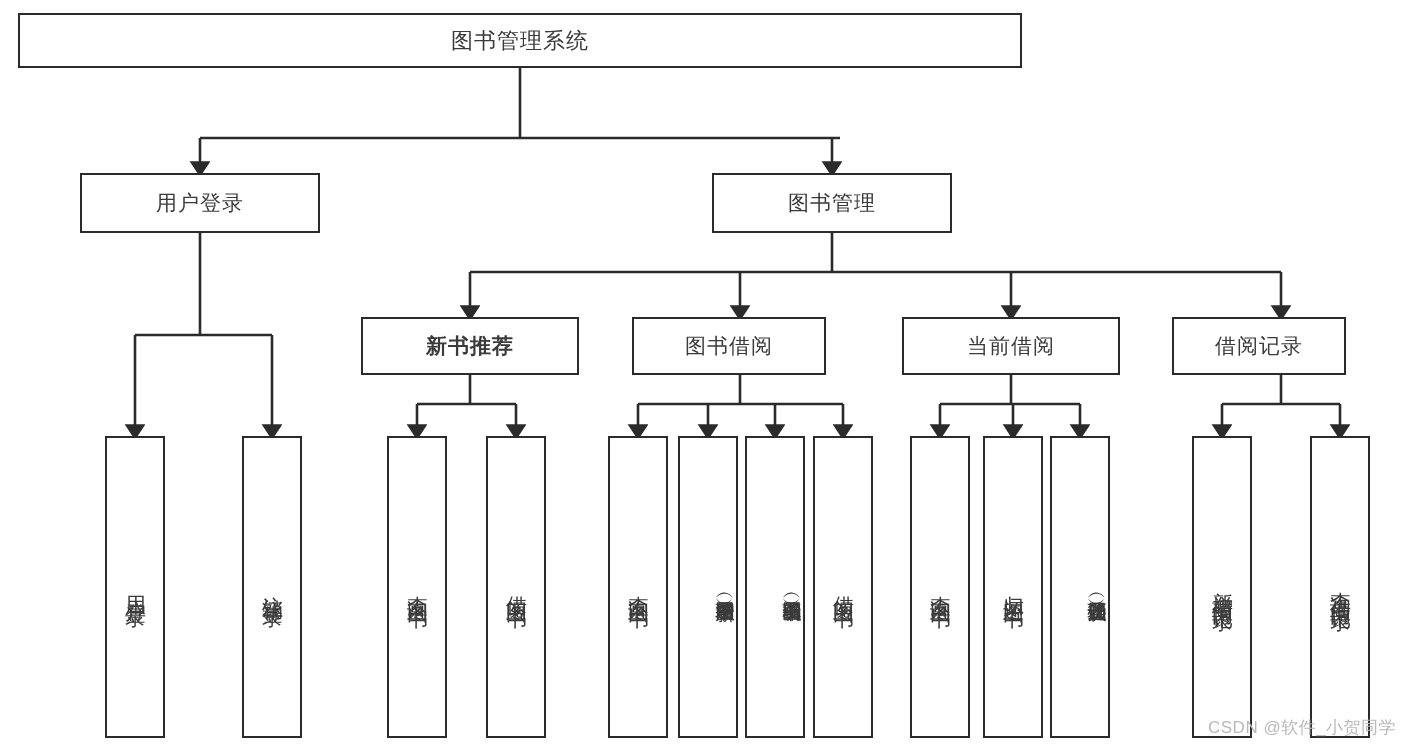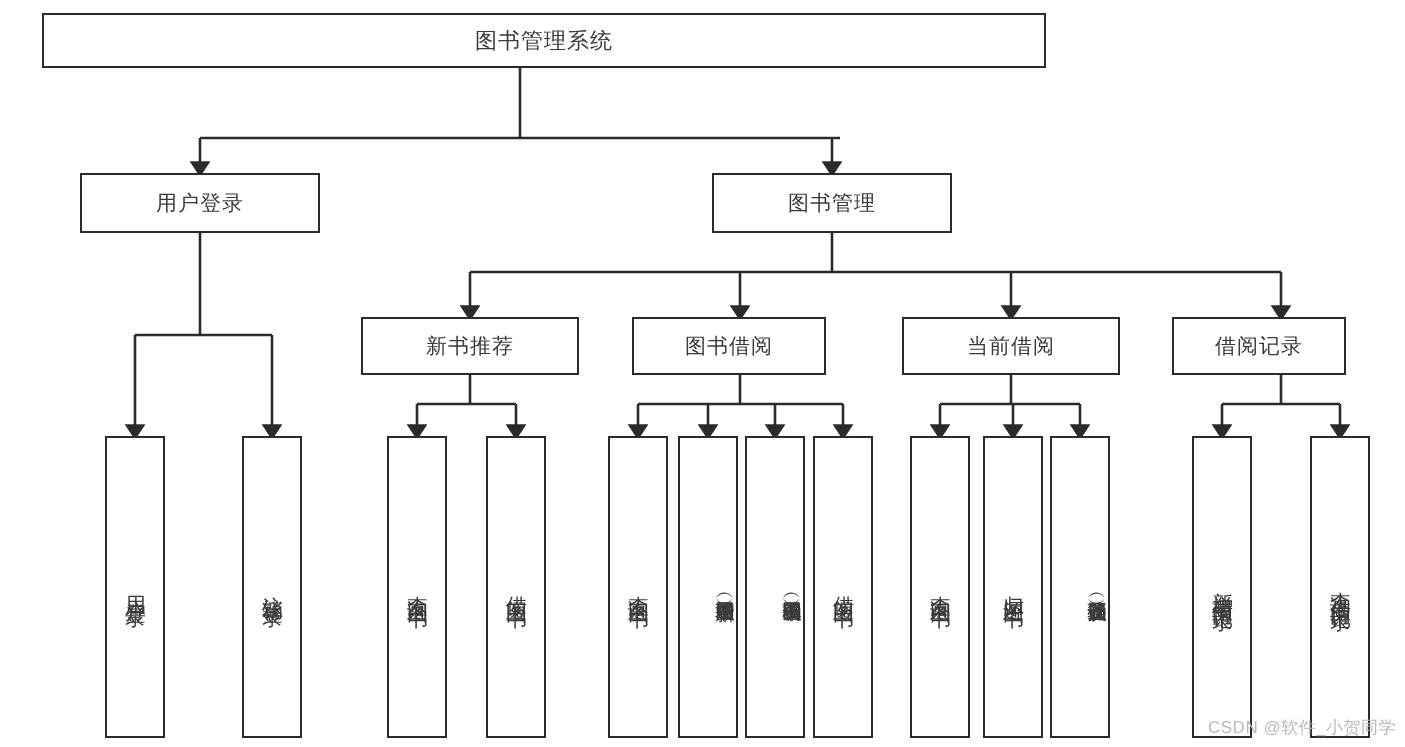--- a/index.html
+++ b/index.html
@@ -115,30 +115,30 @@
       <path d="M1080,404 L1080,430" marker-end="url(#arrow)"></path>
 
       <path d="M1281,375 L1281,404"></path>
       <path d="M1222,404 L1340,404"></path>
       <path d="M1222,404 L1222,430" marker-end="url(#arrow)"></path>
       <path d="M1340,404 L1340,430" marker-end="url(#arrow)"></path>
     </g>
   </svg>
 
   <div id="nodes">
-      <div class="node h root center" style="left: 18px; top: 13px; width: 1004px; height: 55px; margin-left: 24px;">
+      <div class="node h root center" style="left: 18px; top: 13px; width: 1004px; height: 55px;">
         <span>图书管理系统</span>
       </div>
       <div class="node h center" style="left: 80px; top: 173px; width: 240px; height: 60px;">
         <span>用户登录</span>
       </div>
       <div class="node h center" style="left: 712px; top: 173px; width: 240px; height: 60px;">
         <span>图书管理</span>
       </div>
-      <div class="node h center" style="left: 361px; top: 317px; width: 218px; height: 58px;">
+      <div class="node h center" style="left: 361px; top: 317px; width: 218px; height: 58px; font-weight: bold;">
         <span>新书推荐</span>
       </div>
       <div class="node h center" style="left: 632px; top: 317px; width: 194px; height: 58px;">
         <span>图书借阅</span>
       </div>
       <div class="node h center" style="left: 902px; top: 317px; width: 218px; height: 58px;">
         <span>当前借阅</span>
       </div>
       <div class="node h center" style="left: 1172px; top: 317px; width: 174px; height: 58px;">
         <span>借阅记录</span>

